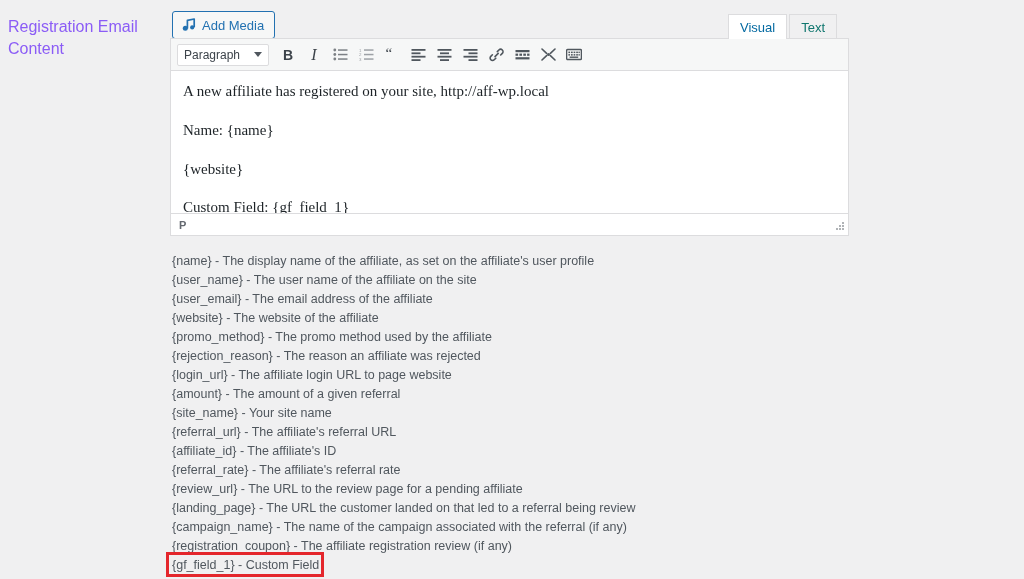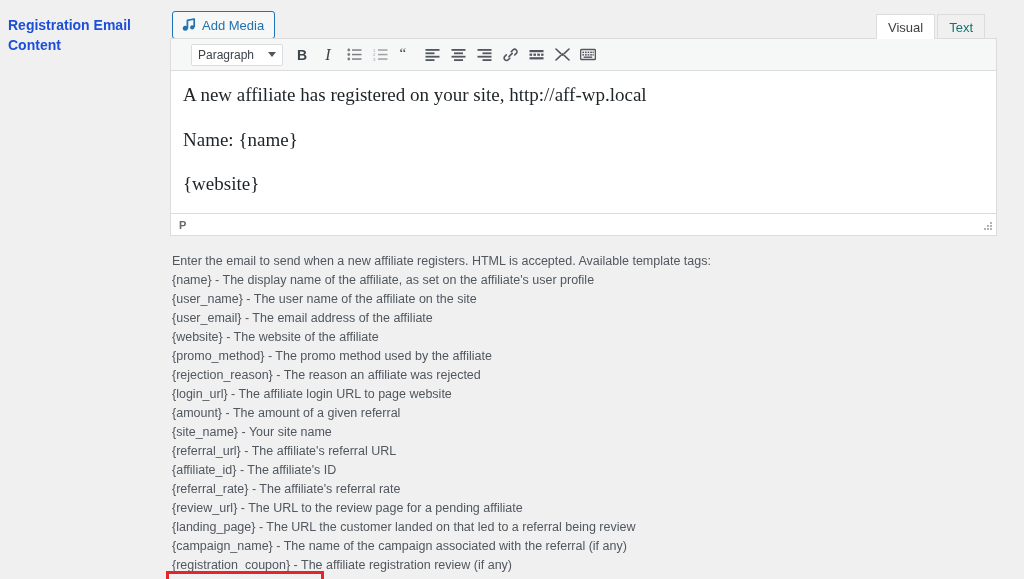--- a/index.html
+++ b/index.html
@@ -21,34 +21,34 @@
   .settings-row {
     display: flex;
     align-items: flex-start;
     padding: 0;
   }
   .field-label {
     width: 170px;
     flex: 0 0 170px;
     padding: 16px 10px 0 8px;
     box-sizing: border-box;
-    font-weight: bold;
-    font-size: 14px;
-    color: #1d4ed8;
+    font-weight: normal;
+    font-size: 16px;
+    color: #8b5cf6;
     line-height: 1.4;
   }
   .field-body {
     flex: 1 1 auto;
     padding-top: 0;
     position: relative;
   }
 
   
   .wp-editor-wrap {
-    width: 827px;
+    width: 679px;
     position: relative;
   }
 
   
   .wp-editor-tools {
     position: relative;
     height: 38px;
     padding-top: 10px;
     box-sizing: border-box;
   }
@@ -97,21 +97,21 @@
     color: #0f766e;
     cursor: pointer;
     margin-left: 2px;
     border-radius: 0;
     height: 25px;
     box-sizing: border-box;
     position: relative;
   }
   .editor-tab.active {
     background: #f6f7f7;
-    color: #404040;
+    color: #0369a1;
     border-color: #dcdcde;
     background: #fff;
     z-index: 3;
   }
 
   
   .wp-editor-container {
     border: 1px solid #dcdcde;
     background: #fff;
     position: relative;
@@ -132,21 +132,21 @@
     justify-content: space-between;
     background: #fff;
     border: 1px solid #dcdcde;
     border-radius: 2px;
     font-family: "Liberation Sans", sans-serif;
     font-size: 12px;
     color: #3c434a;
     height: 22px;
     width: 92px;
     padding: 0 6px;
-    margin: 0 6px 0 16px;
+    margin: 0 6px 0 2px;
     box-sizing: border-box;
     cursor: pointer;
   }
   .mce-select .caret {
     width: 0; height: 0;
     border-left: 4px solid transparent;
     border-right: 4px solid transparent;
     border-top: 5px solid #50575e;
     margin-left: 6px;
   }
@@ -175,21 +175,21 @@
   .mce-body {
     background: #fff;
     height: 142px;
     padding: 10px 12px 0 12px;
     box-sizing: border-box;
     overflow: hidden;
     cursor: text;
   }
   .mce-body p {
     font-family: "Liberation Serif", serif;
-    font-size: 19px;
+    font-size: 15px;
     line-height: 1.45;
     color: #1d2327;
     margin: 0 0 17px 0;
   }
   .misspell {
     border-bottom: 2px dotted #d63638;
   }
 
   
   .mce-statusbar {
@@ -421,21 +421,20 @@
                   <rect x="6" y="7" width="2" height="2"></rect>
                   <rect x="9" y="7" width="2" height="2"></rect>
               </g>
             </svg>
           </span>
         </div>
       </div>
     </div>
 
     <div class="field-description">
-      <div class="intro">Enter the email to send when a new affiliate registers. HTML is accepted. Available template tags:</div>
       <div>
         <div class="tag-line">{name} - The display name of the affiliate, as set on the affiliate's user profile</div>
         <div class="tag-line">{user_name} - The user name of the affiliate on the site</div>
         <div class="tag-line">{user_email} - The email address of the affiliate</div>
         <div class="tag-line">{website} - The website of the affiliate</div>
         <div class="tag-line">{promo_method} - The promo method used by the affiliate</div>
         <div class="tag-line">{rejection_reason} - The reason an affiliate was rejected</div>
         <div class="tag-line">{login_url} - The affiliate login URL to page website</div>
         <div class="tag-line">{amount} - The amount of a given referral</div>
         <div class="tag-line">{site_name} - Your site name</div>

